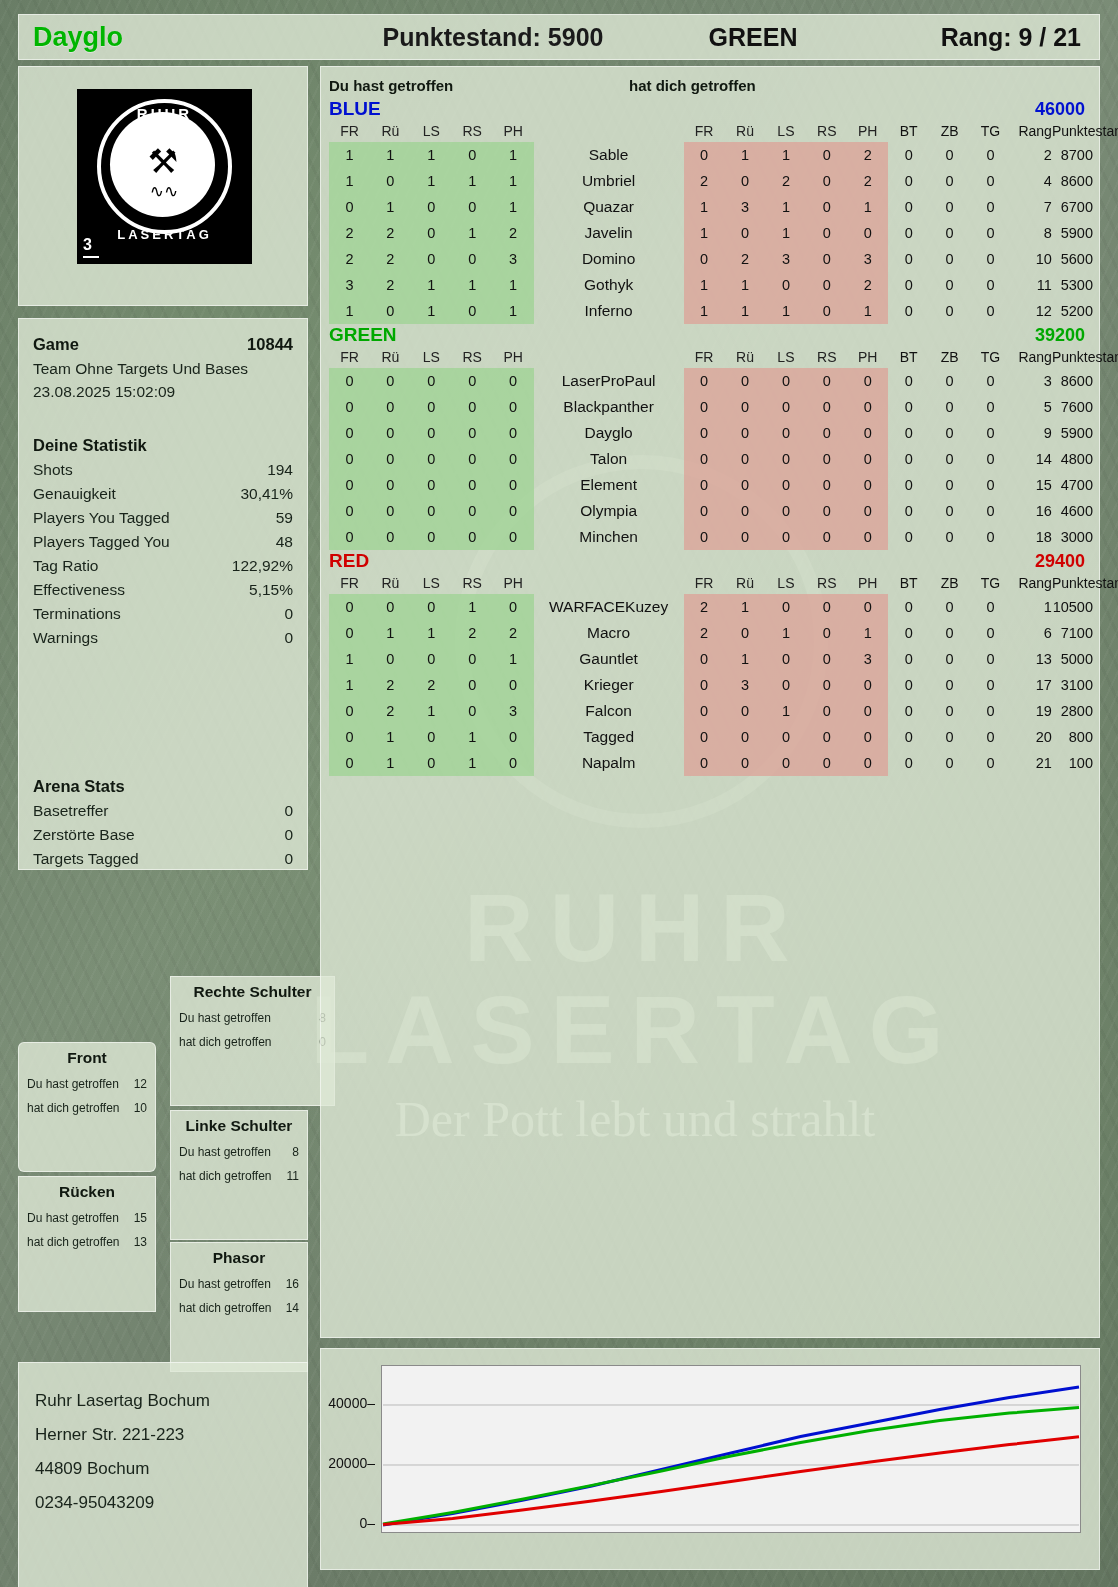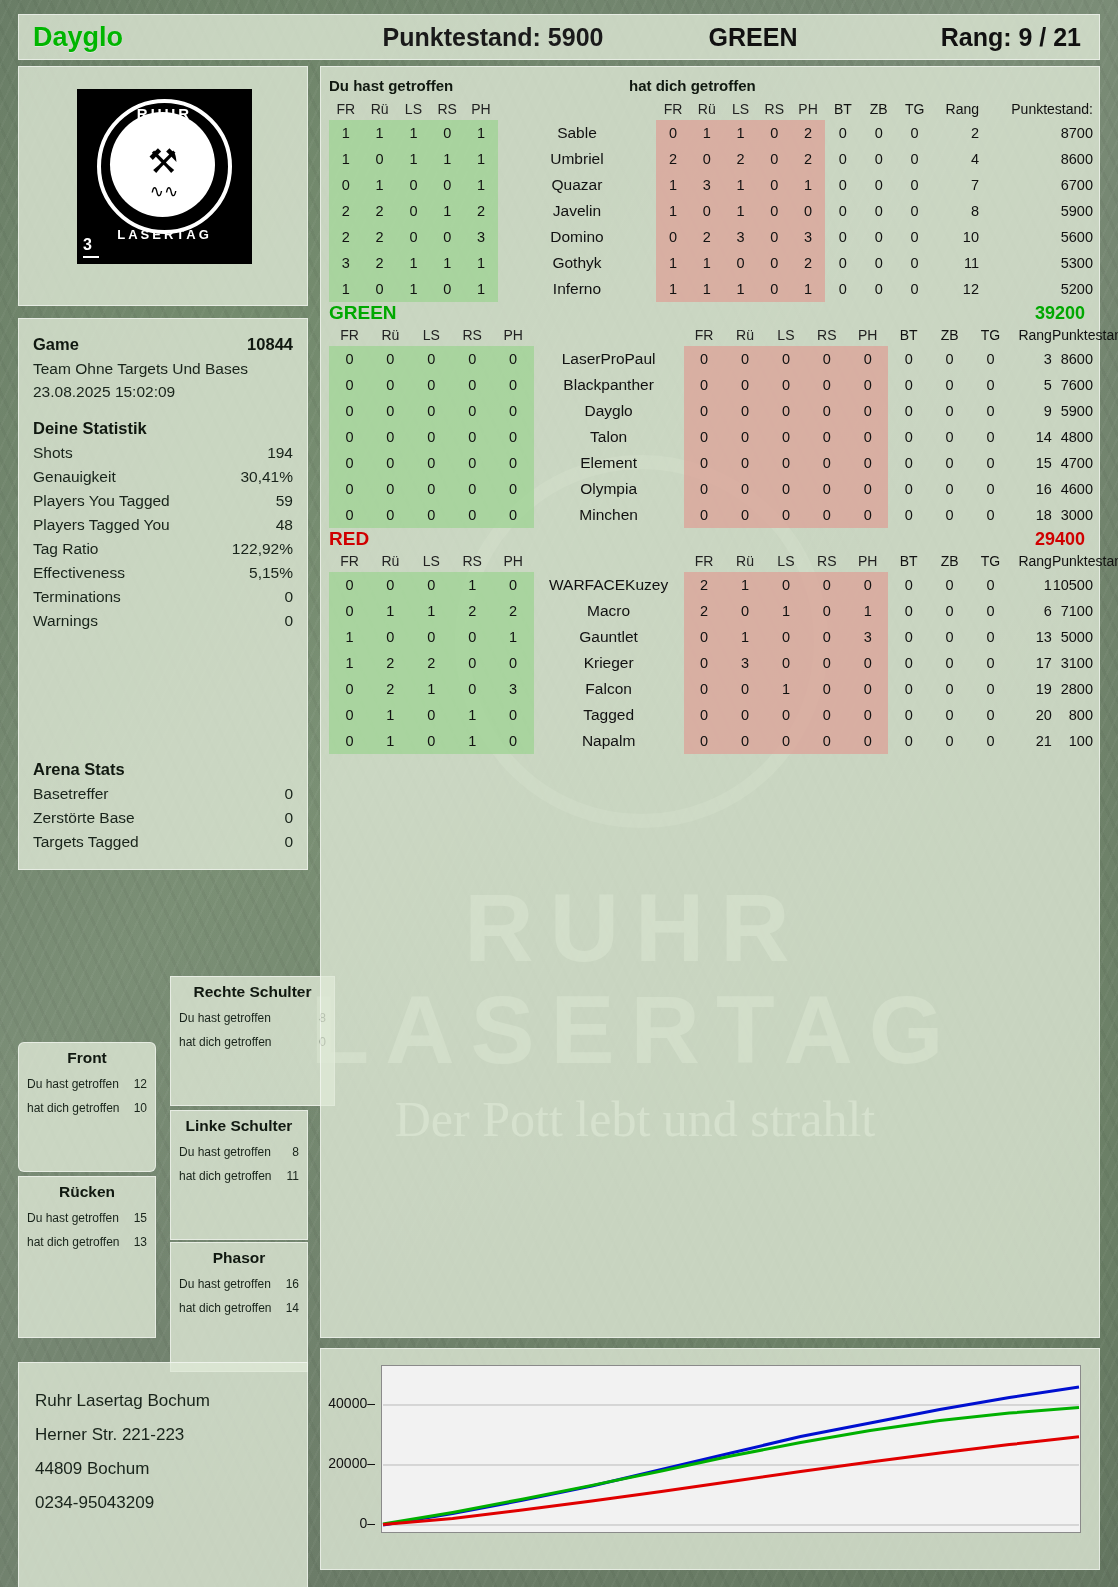--- a/index.html
+++ b/index.html
@@ -94,21 +94,21 @@
   .row .lbl{}
   .row .val{text-align:center;}
   .hsec{font-weight:700;font-size:16.5px;color:#101810;margin:4px 0 6px;}
   .gline{font-size:15.5px;color:#18231a;margin:5px 0;}
   .spacer{height:120px;}
 
   
   #bp-rs{left:170px;top:976px;width:165px;height:130px;}
   #bp-front{left:18px;top:1042px;width:138px;height:130px;border-radius:6px;}
   #bp-ls{left:170px;top:1110px;width:138px;height:130px;}
-  #bp-back{left:18px;top:1176px;width:138px;height:162px;}
+  #bp-back{left:18px;top:1176px;width:138px;height:136px;}
   #bp-ph{left:170px;top:1242px;width:138px;height:130px;}
   .bp-title{text-align:center;font-weight:700;font-size:15.5px;color:#101810;margin:6px 0 10px;}
   .bp-row{display:flex;justify-content:space-between;font-size:12px;color:#18231a;padding:0 8px;margin:10px 0;}
 
   #address-panel{left:18px;top:1362px;width:290px;height:244px;padding:14px 16px;}
   .addr{font-size:17px;color:#18231a;margin:14px 0;}
 
   
   #scores-panel{left:320px;top:66px;width:780px;height:1272px;}
   .colhdr{display:flex;font-size:15px;font-weight:700;color:#101810;padding:10px 0 4px;}
@@ -169,21 +169,21 @@
   </div>
 </div>
 
 <div class="panel" id="game-panel">
   <div class="row">
     <span class="lbl hsec" style="margin:0">Game</span>
     <span class="val hsec" style="margin:0">10844</span>
   </div>
   <div class="gline">Team Ohne Targets Und Bases</div>
   <div class="gline">23.08.2025 15:02:09</div>
-  <div class="hsec" style="margin-top:18px">Deine Statistik</div>
+  <div class="hsec" style="margin-top:35px">Deine Statistik</div>
 
   <div class="row">
       <span class="lbl">Shots</span>
       <span class="val">194</span>
     </div>
   <div class="row">
       <span class="lbl">Genauigkeit</span>
       <span class="val">30,41%</span>
     </div>
   <div class="row">
@@ -292,20 +292,27 @@
 </div>
 
 <div class="panel" id="scores-panel">
   <div class="colhdr">
     <span class="a">Du hast getroffen</span>
     <span class="b">hat dich getroffen</span>
   </div>
   <div class="tblwrap" id="tables">
       <table class="grid">
         <tbody>
+          <tr class="teamrow">
+            <td colspan="5" class="team-name" style="color:#0010d0">BLUE</td>
+            <td class="name"></td>
+            <td colspan="5"></td>
+            <td colspan="3"></td>
+            <td colspan="2" class="team-total" style="color:#0010d0;padding-right:8px">46000</td>
+          </tr>
           <tr>
             <td class="cellhdrnum">FR</td>
             <td class="cellhdrnum">Rü</td>
             <td class="cellhdrnum">LS</td>
             <td class="cellhdrnum">RS</td>
             <td class="cellhdrnum">PH</td>
             <td class="name"></td>
             <td class="cellhdrnum">FR</td>
             <td class="cellhdrnum">Rü</td>
             <td class="cellhdrnum">LS</td>

